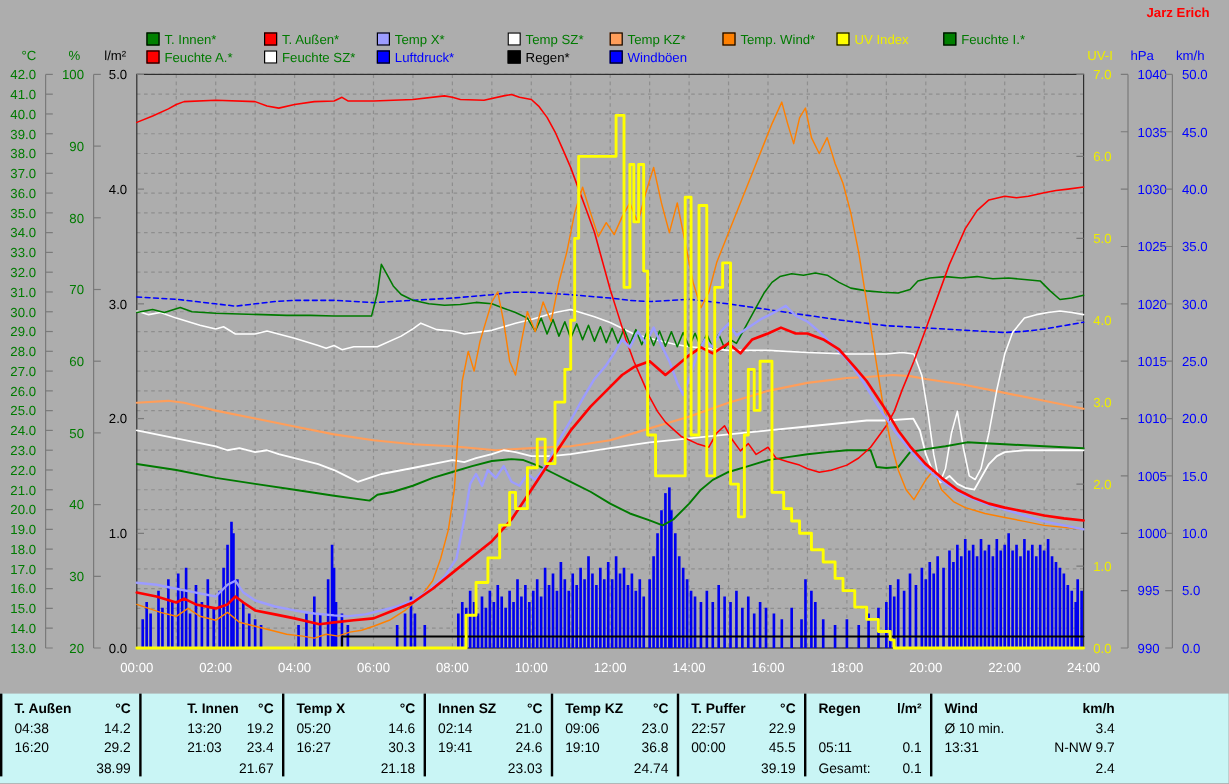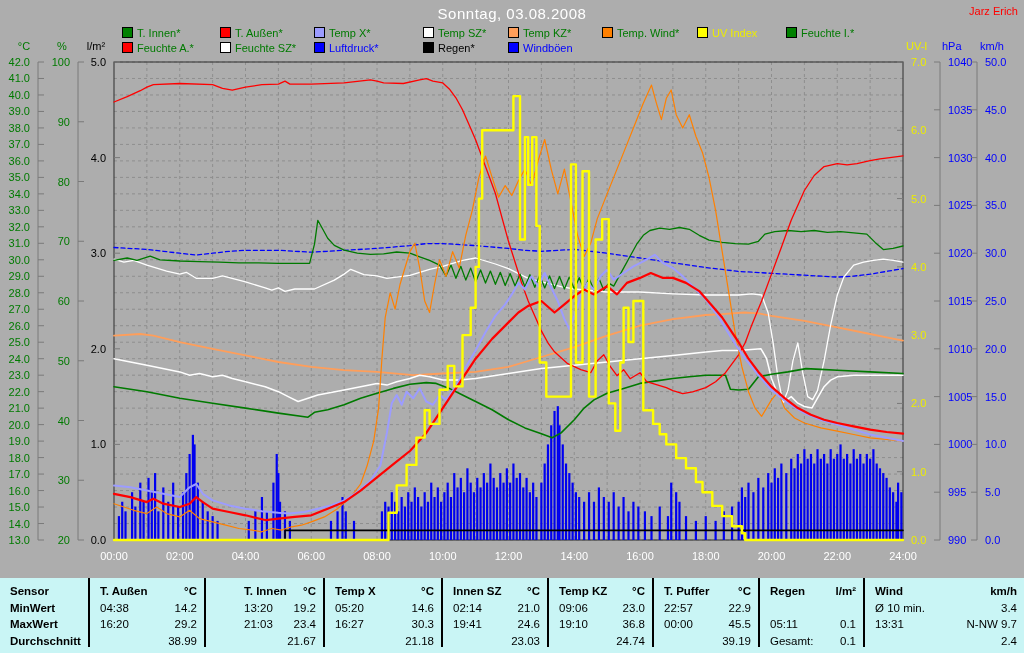--- a/index.html
+++ b/index.html
@@ -1,36 +1,35 @@
 <!DOCTYPE html>
 <html><head>
 <meta charset="utf-8">
 <style>
   html,body{margin:0;padding:0;background:#ADADAD;}
   #root{position:relative;width:1024px;height:653px;background:#ADADAD;overflow:hidden;
         font-family:"Liberation Sans",sans-serif;}
   #page-title{position:absolute;top:5px;left:0;width:1024px;text-align:center;
         color:#FFFFFF;font-size:15px;letter-spacing:.5px;}
-  #author{position:absolute;top:5px;right:6px;color:#FF0000;font-size:11px;}
+  #author{position:absolute;top:5px;right:16px;color:#FF0000;font-size:11px;font-weight:bold;}
   .lg-item{position:absolute;height:12px;font-size:11px;white-space:nowrap;}
   .lg-sq{display:inline-block;width:9px;height:9px;border:1px solid #000;vertical-align:-1px;margin-right:4px;}
   #chart{position:absolute;left:0;top:0;}
   #stats{position:absolute;left:0;top:578px;width:1024px;height:75px;background:#C9F5F5;
          display:flex;flex-direction:row;font-size:11.5px;color:#000;}
   .t-col{box-sizing:border-box;height:69px;padding-top:5px;}
   .t-col.bordered{border-left:2px solid #000;}
   .t-row{height:16.5px;line-height:16.5px;display:flex;justify-content:space-between;
          padding:0 7px 0 10px;white-space:nowrap;overflow:hidden;}
   .t-row .bold{font-weight:bold;}
 </style>
 </head>
 <body>
 
 <div id="root">
-  <div id="page-title">Sonntag, 03.08.2008</div>
   <div id="author">Jarz Erich</div>
   <div id="legend">
       <div class="lg-item" style="left: 122px; top: 27px;"><span class="lg-sq" style="background: rgb(0, 128, 0);"></span><span style="color: rgb(0, 122, 0);">T. Innen*</span></div>
       <div class="lg-item" style="left: 220px; top: 27px;"><span class="lg-sq" style="background: rgb(255, 0, 0);"></span><span style="color: rgb(0, 122, 0); text-align: center;">T. Außen*</span></div>
       <div class="lg-item" style="left: 314px; top: 27px;"><span class="lg-sq" style="background: rgb(156, 156, 255);"></span><span style="color: rgb(0, 122, 0);">Temp X*</span></div>
       <div class="lg-item" style="left: 423px; top: 27px;"><span class="lg-sq" style="background: rgb(255, 255, 255);"></span><span style="color: rgb(0, 122, 0);">Temp SZ*</span></div>
       <div class="lg-item" style="left: 508px; top: 27px;"><span class="lg-sq" style="background: rgb(255, 158, 90);"></span><span style="color: rgb(0, 122, 0);">Temp KZ*</span></div>
       <div class="lg-item" style="left: 602px; top: 27px;"><span class="lg-sq" style="background: rgb(255, 128, 0);"></span><span style="color: rgb(0, 122, 0);">Temp. Wind*</span></div>
       <div class="lg-item" style="left: 697px; top: 27px;"><span class="lg-sq" style="background: rgb(255, 255, 0);"></span><span style="color: rgb(237, 237, 0);">UV Index</span></div>
       <div class="lg-item" style="left: 786px; top: 27px;"><span class="lg-sq" style="background: rgb(0, 128, 0);"></span><span style="color: rgb(0, 122, 0);">Feuchte I.*</span></div>
@@ -450,38 +449,20 @@
       <path d="M114.0 260.4L127.2 258.0L137.0 260.4L150.2 256.2L160.0 259.8L179.8 261.0L199.5 261.6L219.2 262.2L238.9 262.8L258.6 262.8L278.4 263.4L309.6 263.4L314.5 244.2L317.8 220.3L322.8 229.3L327.7 238.3L334.3 245.4L344.1 250.2L357.3 253.2L370.4 254.4L383.6 253.8L396.7 252.0L409.9 253.2L419.7 256.8L429.6 260.4L439.5 265.1L446.0 275.9L451.0 265.1L455.9 278.3L460.8 266.3L465.8 280.1L470.7 268.1L475.6 281.9L480.6 269.9L485.5 283.1L490.4 271.1L495.4 284.3L500.3 272.3L505.2 285.5L510.1 273.5L515.1 286.1L520.0 274.1L524.9 286.7L529.9 274.7L534.8 287.3L539.7 275.3L544.7 287.9L549.6 275.9L554.5 288.5L559.5 276.5L564.4 289.0L569.3 277.1L574.3 289.0L579.2 277.7L584.1 289.6L589.0 278.3L594.0 290.2L598.9 278.3L603.8 290.2L608.8 283.1L613.7 286.1L618.6 277.1L623.6 268.1L630.1 256.2L636.7 244.2L643.3 235.3L649.9 230.5L659.7 228.1L669.6 229.3L679.5 227.5L689.3 229.3L699.2 235.3L709.0 240.1L722.2 242.4L735.3 243.6L748.5 244.2L758.4 241.3L764.9 234.1L774.8 231.7L787.9 230.5L801.1 231.7L814.2 230.5L827.4 232.3L840.5 231.7L853.7 232.9L866.8 234.1L875.1 242.4L883.3 249.6L893.1 248.4L903.0 246.0" fill="none" stroke="#007A00" stroke-width="1.3" stroke-linejoin="round" stroke-linecap="round"></path>
       <path d="M114.0 386.7L146.9 391.7L179.8 398.2L212.6 403.2L245.5 408.1L278.4 413.1L308.0 417.2L314.5 412.3L327.7 409.8L344.1 404.8L360.6 398.2L377.0 393.3L393.4 388.4L409.9 384.2L426.3 382.6L436.2 383.4L449.3 388.4L462.5 395.0L475.6 401.5L492.1 409.8L508.5 419.7L524.9 427.9L541.4 433.7L552.2 437.8L561.1 432.9L574.3 419.7L584.1 408.1L594.0 399.9L607.1 393.3L623.6 388.4L640.0 383.4L656.4 380.9L672.9 378.5L689.3 376.8L705.8 375.2L725.5 375.2L730.4 389.2L738.6 390.0L748.5 389.2L758.4 376.8L771.5 374.3L787.9 371.9L806.0 368.6L820.8 369.4L837.3 370.2L870.1 371.9L903.0 373.5" fill="none" stroke="#007A00" stroke-width="1.6" stroke-linejoin="round" stroke-linecap="round"></path>
       <path d="M114.0 102.0L127.2 96.7L140.3 90.7L146.9 87.1L153.4 84.7L179.8 83.5L212.6 84.7L222.5 88.3L232.3 90.1L245.5 87.1L261.9 84.7L278.4 84.1L285.0 81.1L289.9 84.1L311.3 84.1L344.1 82.9L370.4 79.9L377.0 81.1L383.6 82.9L403.3 83.5L419.7 79.9L426.3 78.7L432.9 81.1L442.8 82.9L449.3 88.9L455.9 97.8L462.5 109.8L469.1 124.7L475.6 139.7L482.2 157.6L488.8 175.5L495.4 193.5L501.9 217.3L508.5 241.3L515.1 262.2L521.7 283.1L528.2 301.0L534.8 315.9L541.4 330.9L547.9 342.8L554.5 351.8L561.1 357.8L567.7 363.7L574.3 366.7L580.8 369.7L590.7 372.7L597.3 360.8L603.8 354.8L610.4 366.7L617.0 375.7L623.6 369.7L630.1 378.7L640.0 372.7L646.6 381.7L656.4 384.7L666.3 387.6L672.9 390.6L682.7 393.6L692.6 391.8L705.8 387.6L715.6 381.7L725.5 372.7L738.6 354.8L745.2 342.8L751.8 324.9L761.6 301.0L771.5 274.1L781.4 247.2L791.2 220.3L804.4 190.5L814.2 175.5L824.1 166.6L837.3 163.6L847.1 164.8L857.0 163.6L870.1 160.6L880.0 158.8L889.9 157.6L903.0 155.8" fill="none" stroke="#FF0000" stroke-width="1.3" stroke-linejoin="round" stroke-linecap="round"></path>
       <path d="M114.0 503.7L123.9 507.0L133.7 510.3L146.9 513.6L156.7 507.0L166.6 513.6L179.8 516.9L189.6 510.3L199.5 518.6L212.6 521.9L225.8 525.2L238.9 528.5L252.1 530.1L261.9 531.8L271.8 528.5L281.7 530.1L291.5 526.8L301.4 525.2L311.3 521.9L324.4 516.9L337.5 508.7L350.7 497.1L360.6 484.0L367.1 465.8L373.7 441.1L378.6 408.1L381.9 358.7L385.2 317.5L390.2 292.8L395.1 309.2L400.0 284.5L404.9 268.0L409.9 251.6L414.8 243.3L419.7 268.0L424.7 301.0L429.6 312.5L434.5 284.5L439.5 259.8L446.0 276.3L452.6 251.6L459.2 268.0L465.8 235.1L472.3 210.3L478.9 177.4L485.5 156.0L492.1 177.4L498.6 197.2L505.2 185.6L511.8 195.5L518.4 180.7L524.9 169.1L531.5 185.6L538.1 160.9L544.7 139.5L551.2 169.1L557.8 193.9L564.4 169.1L571.0 202.1L577.5 235.1L584.1 256.5L590.7 243.3L597.3 218.6L607.1 193.9L617.0 169.1L626.9 144.4L636.7 119.7L643.3 103.2L651.5 85.1L656.4 103.2L661.4 119.7L666.3 98.3L671.2 90.0L676.2 114.7L682.7 127.9L689.3 114.7L695.9 136.2L702.5 152.7L709.0 177.4L715.6 210.3L722.2 251.6L728.8 292.8L735.3 334.0L741.9 366.9L748.5 391.7L755.1 408.1L761.6 416.4L771.5 399.9L778.1 391.7L784.6 408.1L794.5 418.0L804.4 423.0L820.8 427.9L837.3 431.2L853.7 434.5L870.1 437.8L886.6 439.5L903.0 441.1" fill="none" stroke="#FF8000" stroke-width="1.2" stroke-linejoin="round" stroke-linecap="round"></path>
       <path d="M114.0 485.6L130.4 487.3L146.9 490.6L163.3 493.8L179.8 497.1L189.6 487.3L196.2 484.0L202.8 493.8L212.6 500.4L229.1 505.4L245.5 508.7L261.9 511.2L278.4 512.8L289.2 513.6L304.7 512.0L317.8 508.7L331.0 505.4L344.1 500.4L357.3 492.2L370.4 480.7L380.3 465.8L386.9 432.9L391.8 403.2L396.7 395.0L401.7 404.8L406.6 391.7L413.2 398.2L419.7 388.4L426.3 401.5L432.9 404.8L439.5 395.0L446.0 399.9L455.9 386.7L465.8 366.9L475.6 350.4L485.5 332.3L495.4 315.8L505.2 304.3L511.8 294.4L518.4 282.9L524.9 289.5L531.5 276.3L538.1 286.2L544.7 273.0L551.2 287.8L557.8 301.0L564.4 319.1L569.3 329.0L574.3 315.8L580.8 296.1L587.4 282.9L594.0 289.5L600.5 276.3L607.1 269.7L613.7 279.6L623.6 273.0L633.4 266.4L643.3 261.4L654.8 254.8L663.0 263.1L672.9 268.0L682.7 276.3L692.6 286.2L705.8 299.4L718.9 317.5L732.0 338.9L745.2 358.7L758.4 375.2L771.5 390.0L787.9 403.2L804.4 413.1L820.8 419.7L837.3 424.6L853.7 429.6L870.1 434.5L886.6 437.8L903.0 441.1" fill="none" stroke="#9C9CFF" stroke-width="2" stroke-linejoin="round" stroke-linecap="round"></path>
       <path d="M114.0 493.8L130.4 497.1L146.9 502.1L153.4 498.8L163.3 503.7L179.8 507.0L189.6 503.7L196.2 497.1L202.8 502.1L212.6 508.7L229.1 512.0L245.5 515.3L266.2 520.2L278.4 518.6L294.8 516.9L311.3 515.3L327.7 508.7L344.1 502.1L360.6 490.6L377.0 477.4L393.4 464.2L409.9 451.0L426.3 432.9L442.8 408.1L459.2 383.4L475.6 358.7L492.1 338.9L508.5 322.4L518.4 312.5L528.2 305.9L541.4 301.0L554.5 312.5L564.4 304.3L574.3 296.1L584.1 289.5L594.0 294.4L607.1 286.2L617.0 294.4L626.9 282.9L640.0 277.9L650.8 273.0L663.0 277.9L672.9 277.9L686.0 282.9L699.2 291.1L712.3 305.9L722.2 317.5L732.0 332.3L738.6 342.2L748.5 358.7L758.4 371.9L771.5 386.7L784.6 398.2L797.8 408.1L810.9 414.7L824.1 419.7L837.3 423.0L853.7 426.3L870.1 429.6L886.6 432.0L903.0 433.7" fill="none" stroke="#FF0000" stroke-width="2.2" stroke-linejoin="round" stroke-linecap="round"></path>
       <path d="M284.3 540.0H285.0 V530.4H903.0 V530.4" fill="none" stroke="#000000" stroke-width="1.6" stroke-linejoin="round" stroke-linecap="round"></path>
       <path d="M114.0 540.0H383.6 V540.0H388.5 V512.7H396.7 V485.4H406.6 V464.9H416.4 V437.6H424.7 V410.3H429.6 V423.9H439.5 V389.8H447.7 V365.9H454.3 V386.4H462.5 V335.1H470.7 V307.8H475.6 V266.9H478.9 V198.6H482.2 V130.3H513.4 V96.1H520.0 V239.5H524.9 V137.1H528.2 V184.9H532.2 V137.1H536.4 V225.9H539.7 V362.5H546.3 V396.6H567.7 V396.6H571.0 V164.4H575.9 V362.5H582.5 V171.3H589.0 V396.6H595.6 V239.5H602.2 V219.1H608.8 V403.4H615.3 V430.7H620.3 V362.5H623.6 V307.8H628.5 V342.0H633.4 V301.0H643.3 V410.3H653.1 V423.9H659.7 V434.2H666.3 V444.4H676.2 V458.1H686.0 V468.3H695.9 V482.0H702.5 V492.2H712.3 V505.9H722.2 V516.1H732.0 V526.3H741.9 V533.2H745.2 V540.0H903.0 V540.0" fill="none" stroke="#FFFF00" stroke-width="2.4" stroke-linejoin="round" stroke-linecap="round"></path>
     </svg>
   <div id="stats">
-      <div class="t-col" style="width: 88px;">
-        <div class="t-row">
-          <span class="bold">Sensor</span>
-          <span></span>
-        </div>
-        <div class="t-row">
-          <span class="bold">MinWert</span>
-          <span></span>
-        </div>
-        <div class="t-row">
-          <span class="bold">MaxWert</span>
-          <span></span>
-        </div>
-        <div class="t-row">
-          <span class="bold">Durchschnitt</span>
-          <span></span>
-        </div>
-      </div>
       <div class="t-col bordered" style="width: 116px;">
         <div class="t-row">
           <span class="bold">T. Außen</span>
           <span class="bold">°C</span>
         </div>
         <div class="t-row">
           <span>04:38</span>
           <span>14.2</span>
         </div>
         <div class="t-row">

